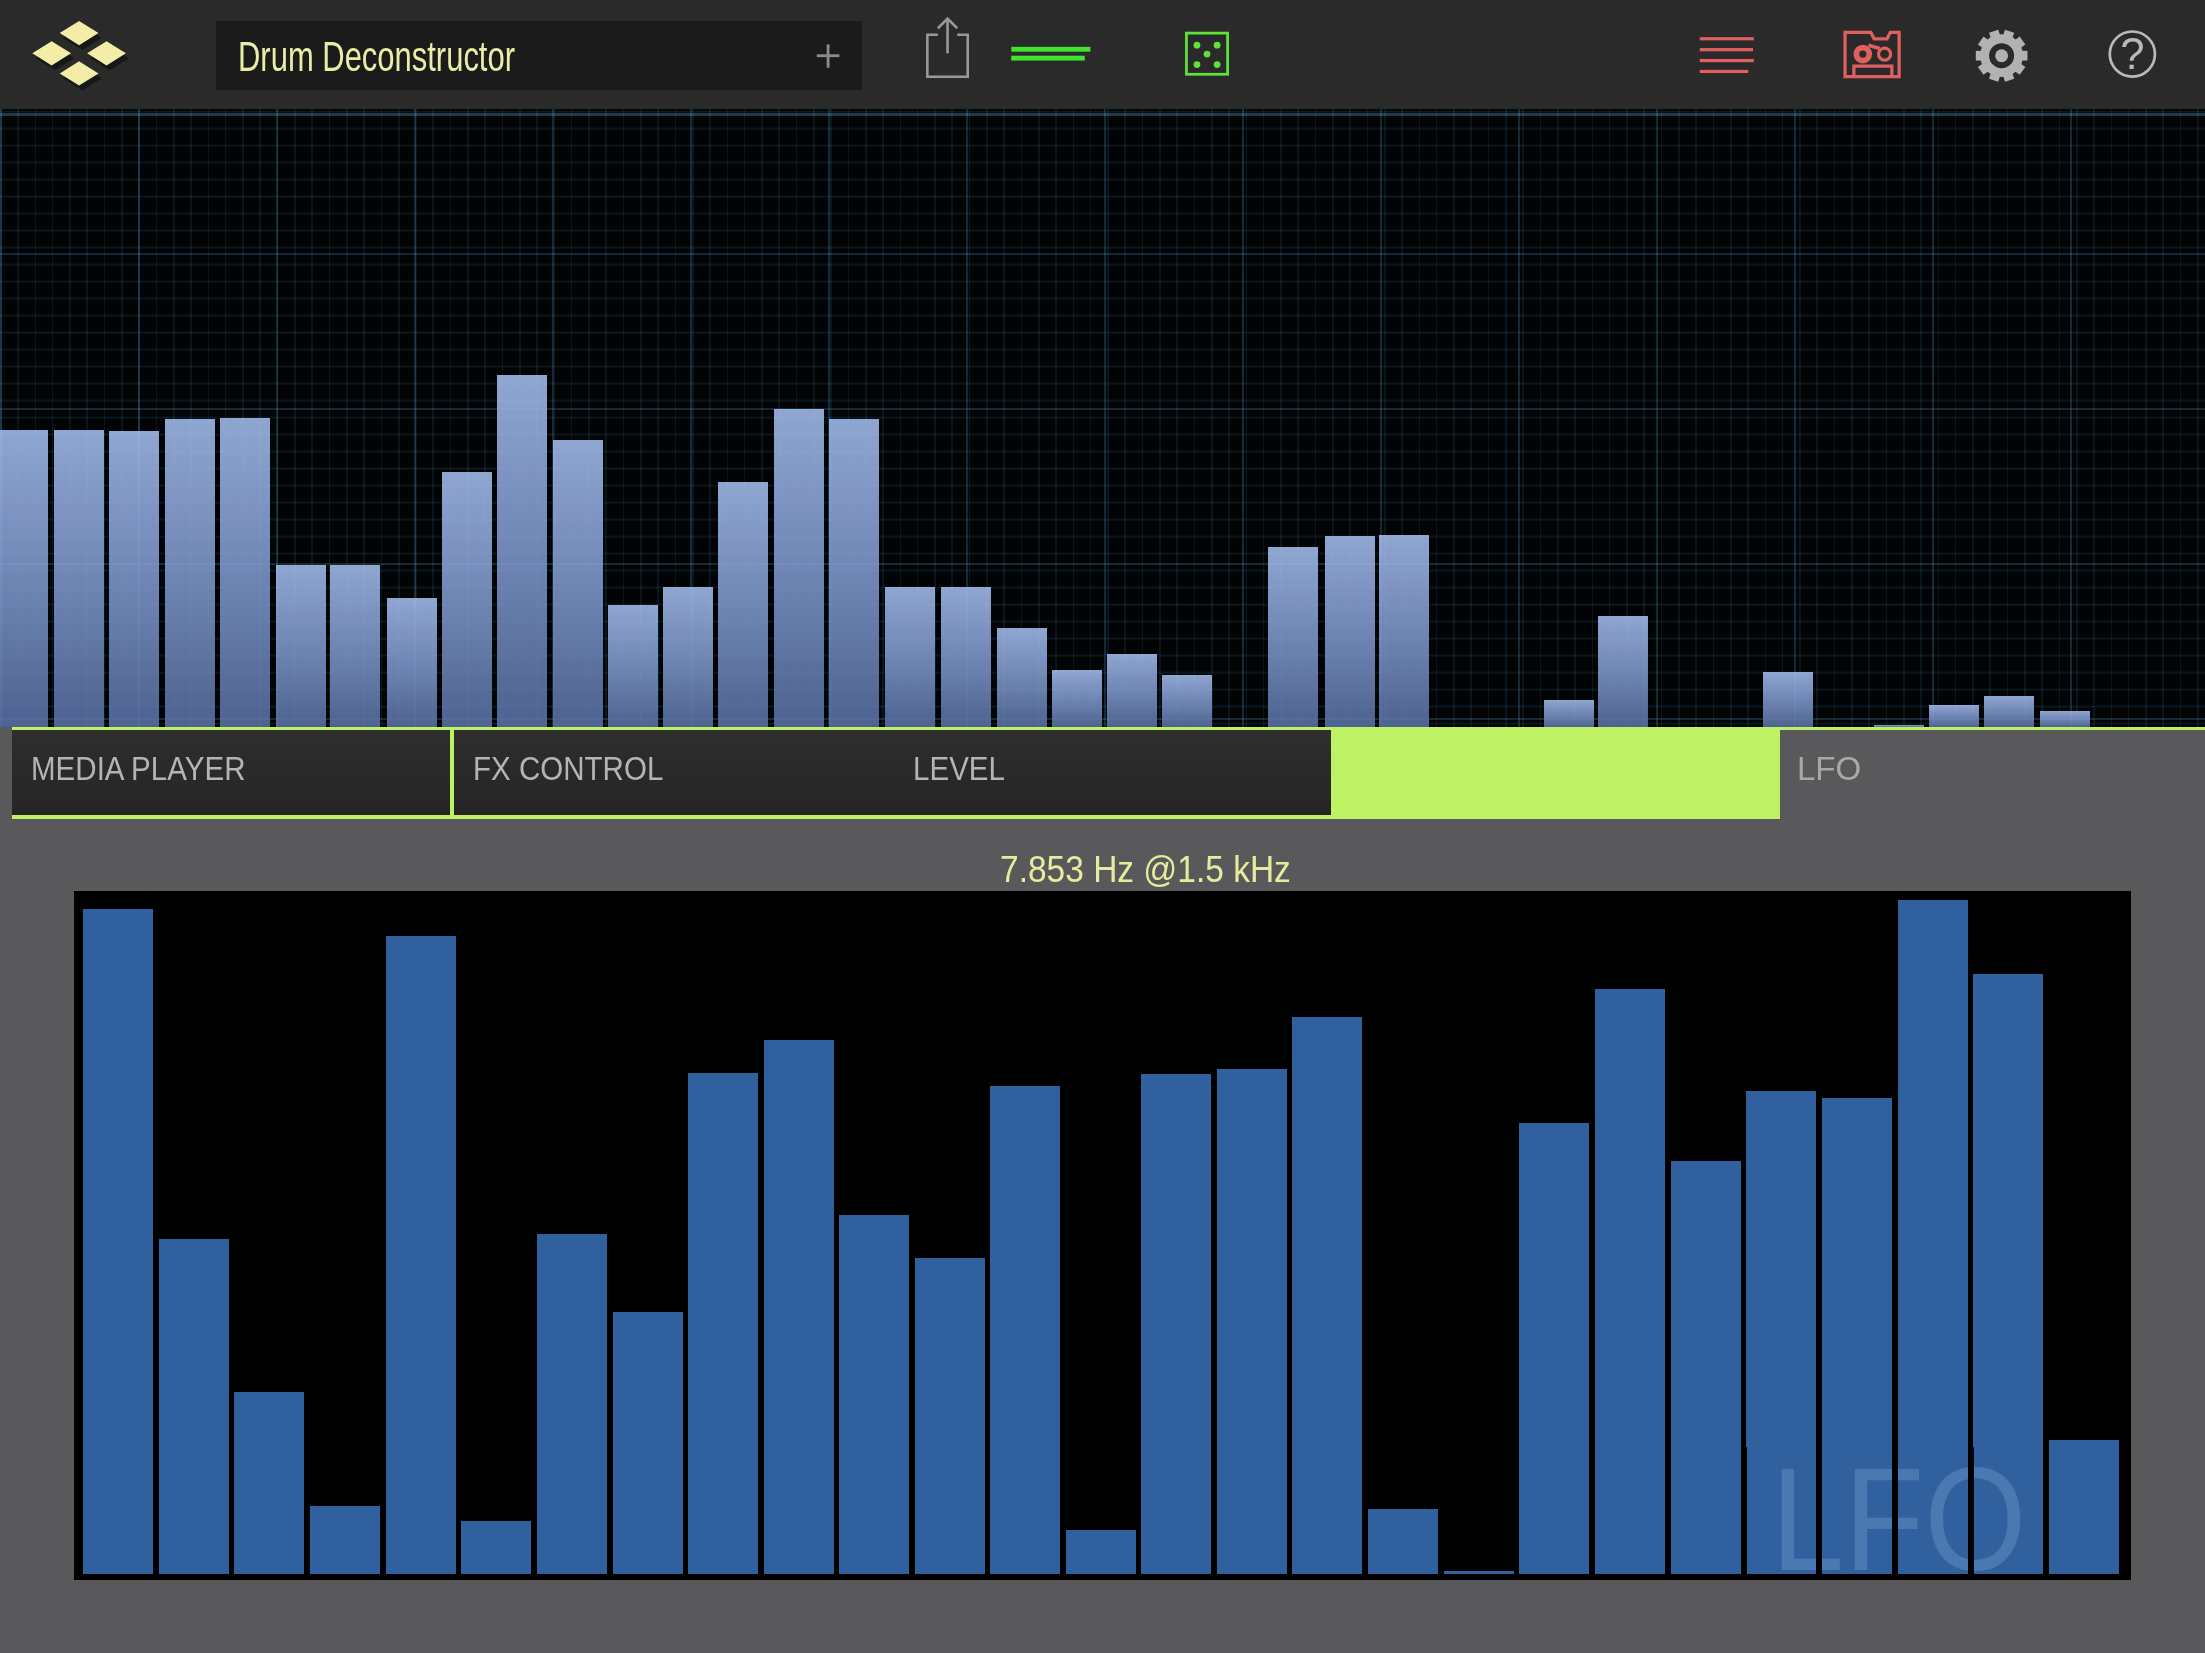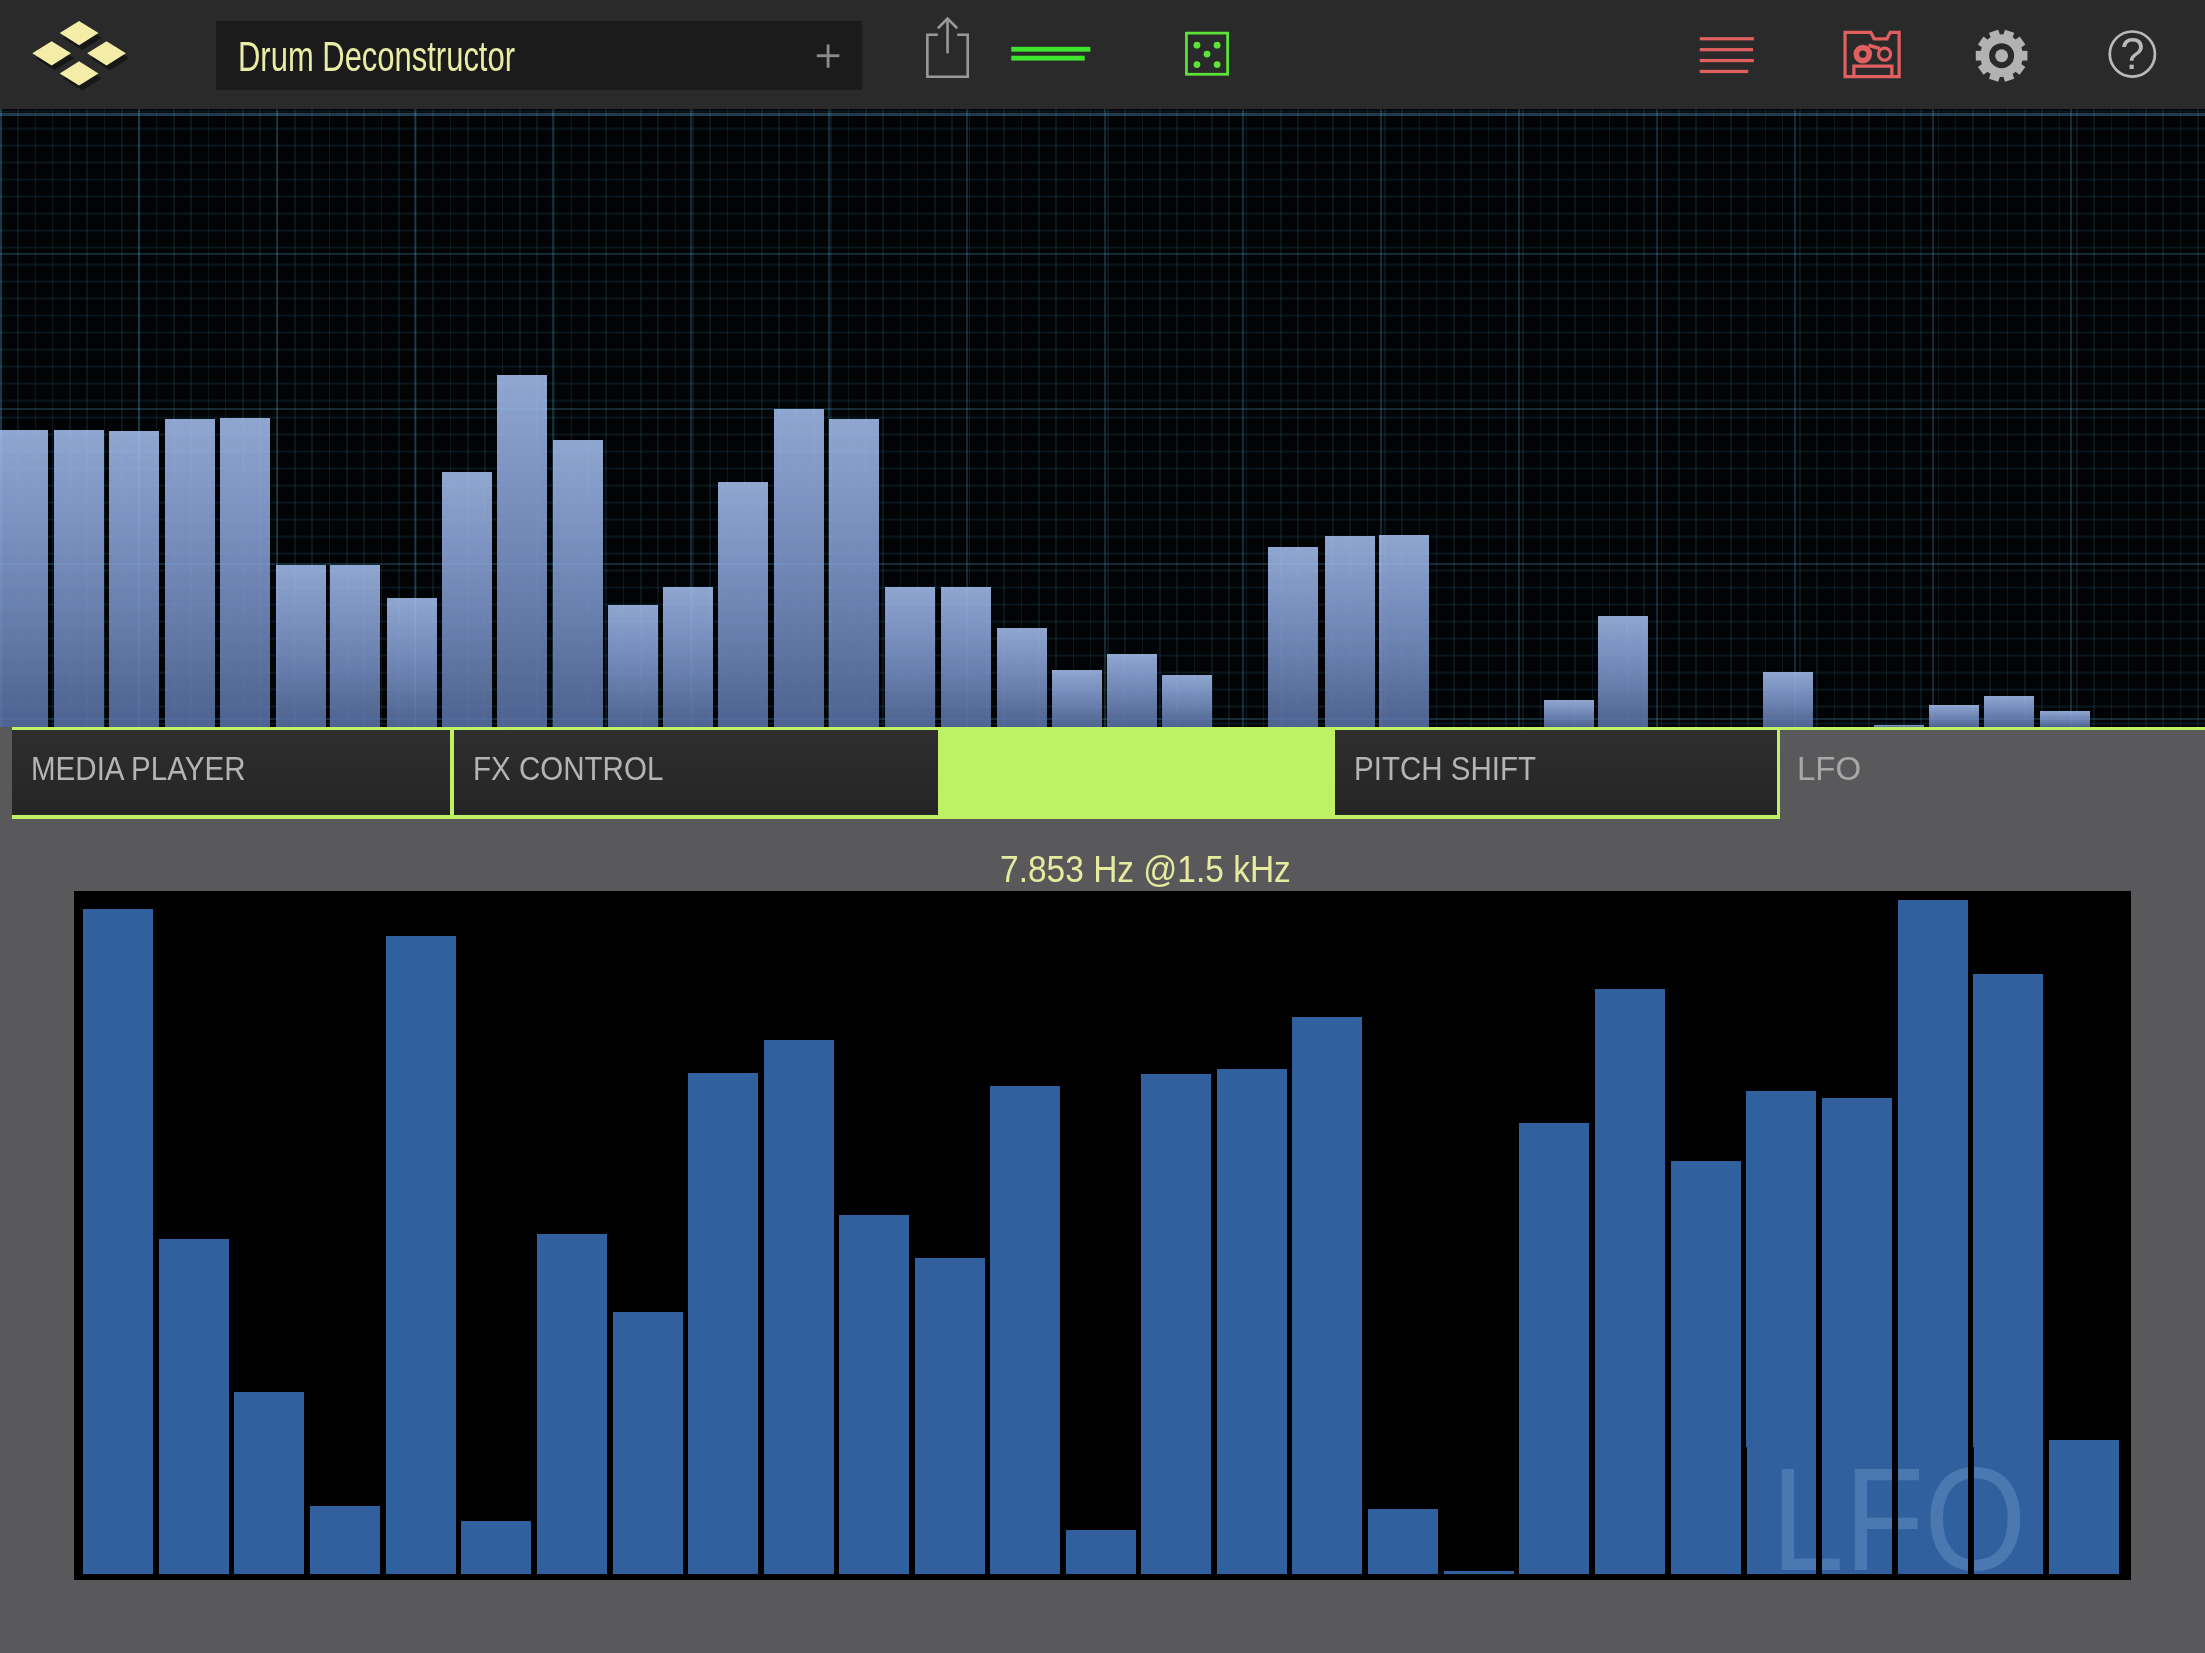--- a/index.html
+++ b/index.html
@@ -68,22 +68,22 @@
 <div id="topbar"></div>
 <div id="field"></div>
 <div id="fieldtext">Drum Deconstructor</div>
 <div id="tabs">
  <div class="tab" style="left:0;width:438px">
         <span>MEDIA PLAYER</span>
       </div>
  <div class="tab" style="left:442px;width:484px">
         <span>FX CONTROL</span>
       </div>
- <div class="tab" style="left:1323px;width:442px">
-        <span>PITCH SHIFT</span>
+ <div class="tab" style="left:882px;width:437px">
+        <span>LEVEL</span>
       </div>
  <div id="lfotab">
         <span>LFO</span>
       </div>
 </div>
 <div id="freq">7.853 Hz @1.5 kHz</div>
 <div id="panel"></div>
 <div class="lb" style="left:83px;top:909px;height:665px"></div>
 <div class="lb" style="left:159px;top:1239px;height:335px"></div>
 <div class="lb" style="left:234px;top:1392px;height:182px"></div>

